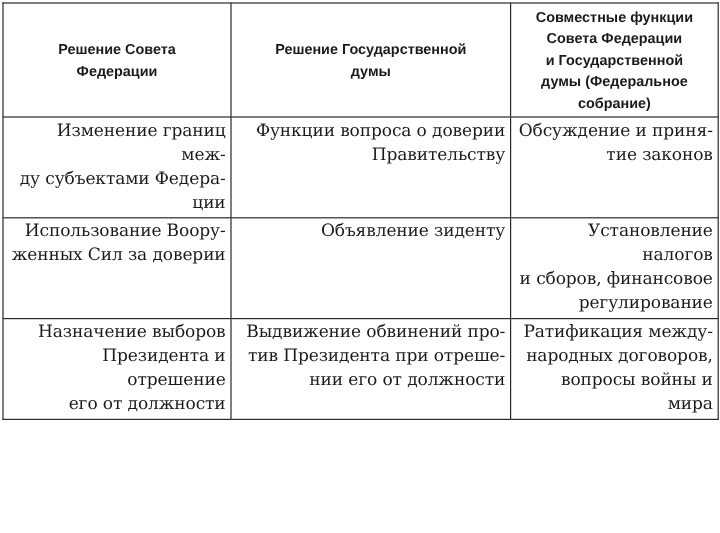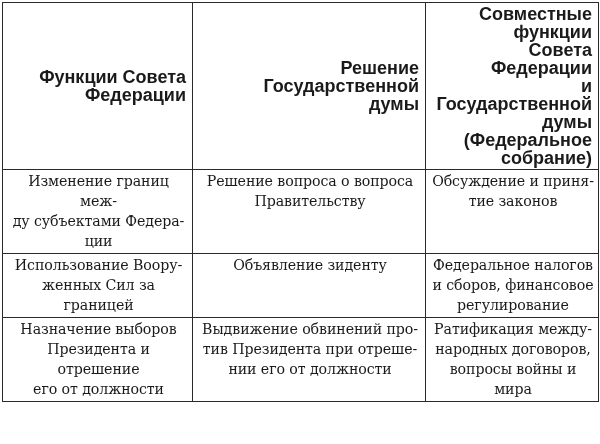--- a/index.html
+++ b/index.html
@@ -23,32 +23,32 @@
       color: #1a1a1a;
     }
     table.functions-table th,
     table.functions-table td {
       border: 1.5px solid #2a2a2a;
       vertical-align: top;
     }
     table.functions-table th {
       font-family: "Liberation Sans", "DejaVu Sans", sans-serif;
       font-weight: bold;
-      font-size: 18px;
+      font-size: 12px;
       line-height: 18px;
-      text-align: right;
+      text-align: center;
       vertical-align: middle;
       padding: 2px 6px;
       height: 89px;
     }
     table.functions-table td {
       font-family: "DejaVu Serif", "Liberation Serif", serif;
       font-size: 14.2px;
       line-height: 20px;
-      text-align: center;
+      text-align: right;
       padding: 1px 4px 2px 6px;
       letter-spacing: -0.1px;
       margin-top: 36px;
     }
     col.c1 { width: 190px; }
     col.c2 { width: 233px; }
     col.c3 { width: 173px; }
     tr.r1 td { height: 53px; }
     tr.r2 td { height: 63px; }
     tr.r3 td { height: 58px; }
@@ -60,21 +60,21 @@
 
 <table class="functions-table">
   <colgroup>
     <col class="c1">
     <col class="c2">
     <col class="c3">
   </colgroup>
   <thead>
     <tr>
       <th>
-          <span class="cell-text">Функции Совета
+          <span class="cell-text">Решение Совета
 Федерации</span>
         </th>
       <th>
           <span class="cell-text">Решение Государственной
 думы</span>
         </th>
       <th>
           <span class="cell-text">Совместные функции
 Совета Федерации
 и Государственной
@@ -84,38 +84,38 @@
     </tr>
   </thead>
   <tbody>
     <tr class="r1">
       <td>
           <span class="cell-text">Изменение границ меж-
 ду субъектами Федера-
 ции</span>
         </td>
       <td>
-          <span class="cell-text">Решение вопроса о вопроса
+          <span class="cell-text">Функции вопроса о доверии
 Правительству</span>
         </td>
       <td>
           <span class="cell-text">Обсуждение и приня-
 тие законов</span>
         </td>
     </tr>
     <tr class="r3">
       <td>
           <span class="cell-text">Использование Воору-
-женных Сил за границей</span>
+женных Сил за доверии</span>
         </td>
       <td>
           <span class="cell-text">Объявление зиденту</span>
         </td>
       <td>
-          <span class="cell-text">Федеральное налогов
+          <span class="cell-text">Установление налогов
 и сборов, финансовое
 регулирование</span>
         </td>
     </tr>
     <tr class="r4">
       <td>
           <span class="cell-text">Назначение выборов
 Президента и отрешение
 его от должности</span>
         </td>

